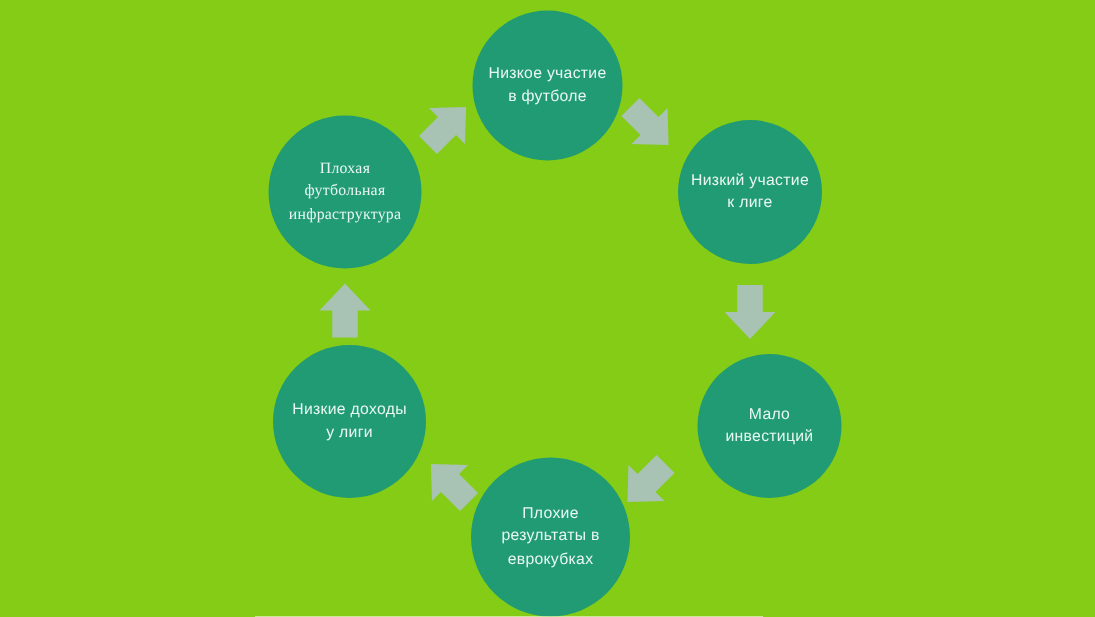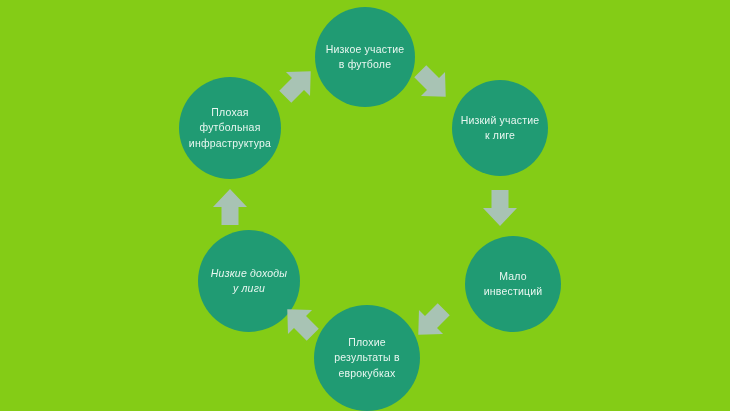--- a/index.html
+++ b/index.html
@@ -58,26 +58,26 @@
       </div>
       <div class="node" style="left: 465px; top: 236px; width: 96px; height: 96px; background: rgb(32, 155, 115); align-items: center;">
         <div class="node-label" style="color: rgb(233, 247, 241);">Мало
 инвестиций</div>
       </div>
       <div class="node" style="left: 314px; top: 305px; width: 106px; height: 106px; background: rgb(32, 155, 115);">
         <div class="node-label" style="color: rgb(233, 247, 241);">Плохие
 результаты в
 еврокубках</div>
       </div>
-      <div class="node" style="left: 198px; top: 230px; width: 102px; height: 102px; background: rgb(32, 155, 115); font-style: italic;">
+      <div class="node" style="left: 182px; top: 230px; width: 102px; height: 102px; background: rgb(32, 155, 115);">
         <div class="node-label" style="color: rgb(233, 247, 241);">Низкие доходы
 у лиги</div>
       </div>
       <div class="node" style="left: 179px; top: 77px; width: 102px; height: 102px; background: rgb(32, 155, 115);">
-        <div class="node-label" style="color: rgb(233, 247, 241);">Плохая
+        <div class="node-label" style="color: rgb(233, 247, 241); font-family: Liberation Serif, serif;">Плохая
 футбольная
 инфраструктура</div>
       </div>
     </div>
   <div id="arrows-layer">
       <div class="arrow" style="left: 276px; top: 62px; width: 44px; height: 44px; transform: rotate(45deg);">
         <svg width="44" height="44" viewBox="0 0 44 44">
           <path d="M22 4 L39 22 L30.5 22 L30.5 40 L13.5 40 L13.5 22 L5 22 Z" fill="#a8c3b4"></path>
         </svg>
       </div>

